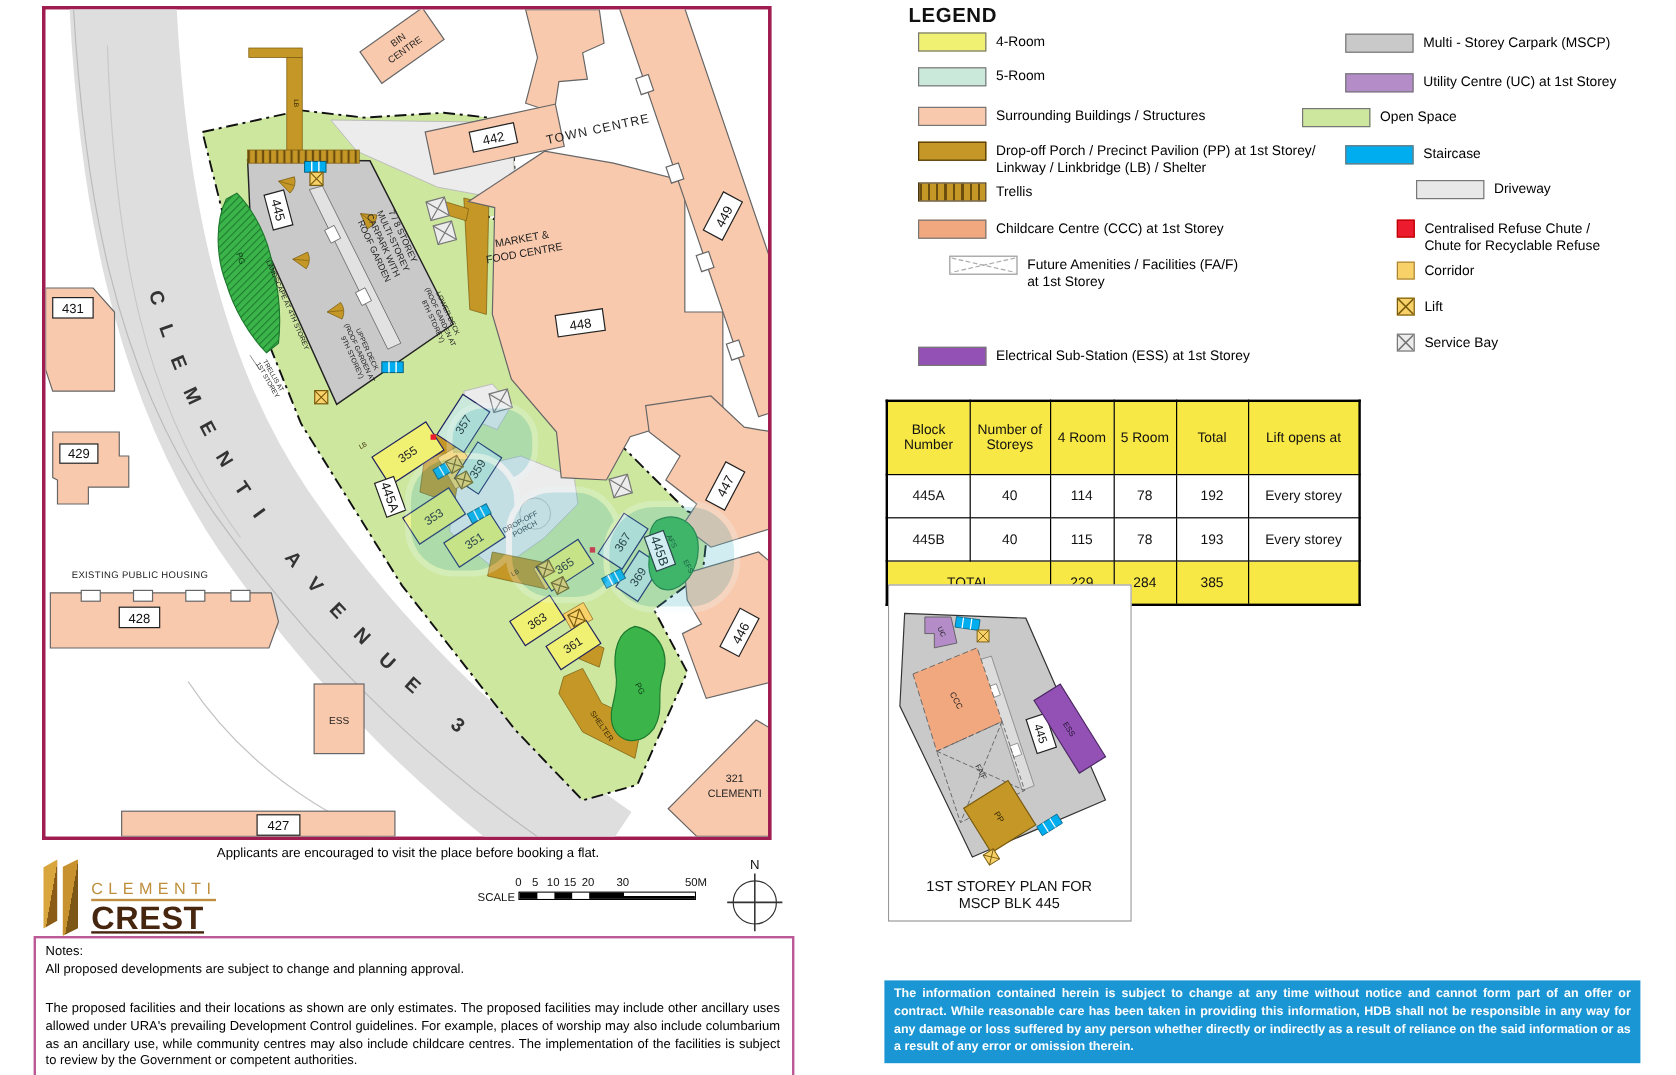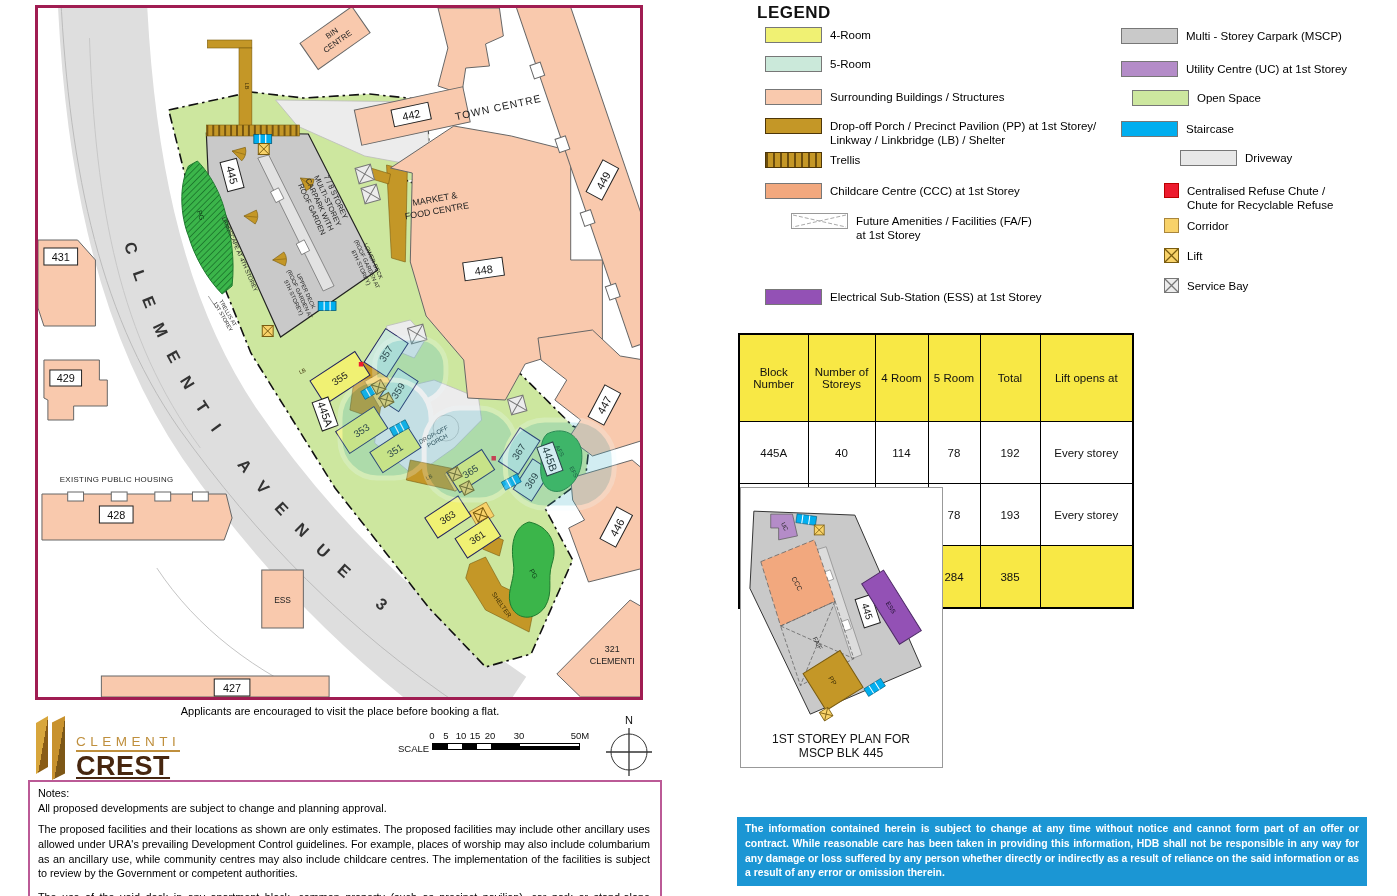--- a/index.html
+++ b/index.html
@@ -48,21 +48,21 @@
   .lrow{position:absolute;display:flex;align-items:flex-start;padding-left:28px;}
   .sw{width:57px;height:16px;border:1px solid #777;box-sizing:border-box;flex:0 0 auto;}
   .sw.small{width:15px;height:15px;margin-left:43px;}
   .lb{font-size:11.5px;line-height:1.22;margin-left:8px;margin-top:1px;color:#000;}
   .sw.trellis{background:repeating-linear-gradient(90deg,#6b4d0e 0 2px,#c49727 2px 7px);border-color:#4d3608;}
   .sw svg{display:block;width:100%;height:100%;}
 
   
   #blk-table{position:absolute;left:738px;top:333px;border-collapse:collapse;table-layout:fixed;
              width:394px;font-size:11.5px;}
-  #blk-table th,#blk-table td{border:1.6px solid #000;text-align:center;font-weight:normal;padding:17px 2px;}
+  #blk-table th,#blk-table td{border:1.6px solid #000;text-align:center;font-weight:normal;padding:4px 2px;}
   #blk-table{border:2.5px solid #000;}
   #blk-table th{background:#f8e845;height:52px;}
   #blk-table td{height:27px;background:#fff;}
   #blk-table tr.total td{background:#f8e845;}
 
   
   #mscp-plan{position:absolute;left:740px;top:487px;width:203px;height:281px;border:1.2px solid #999;
              box-sizing:border-box;background:#fff;}
   #mscp-plan svg{display:block;width:100%;height:100%;}
 
@@ -395,21 +395,21 @@
     <svg viewBox="0 0 58 66">
       <text x="29" y="10" font-size="11" text-anchor="middle" fill="#111">N</text>
       <circle cx="29" cy="38" r="18" fill="none" stroke="#333" stroke-width="1"></circle>
       <line x1="29" y1="14" x2="29" y2="62" stroke="#333" stroke-width="1.3"></line>
       <line x1="6" y1="38" x2="52" y2="38" stroke="#333" stroke-width="1.3"></line>
     </svg>
   </div>
 
   <div id="notes">
     <div class="nt">Notes:</div>
-    <p style="text-align:left;margin-bottom:7px;">All proposed developments are subject to change and planning approval.</p>
+    <p style="text-align:left;margin-bottom:18px;">All proposed developments are subject to change and planning approval.</p>
     <p>The proposed facilities and their locations as shown are only estimates. The proposed facilities may include other ancillary uses allowed under URA's prevailing Development Control guidelines. For example, places of worship may also include columbarium as an ancillary use, while community centres may also include childcare centres. The implementation of the facilities is subject to review by the Government or competent authorities.</p>
     <p>The use of the void deck in any apartment block, common property (such as precinct pavilion), car park or stand-alone community building for future amenities/facilities (such as childcare centres, elderly related facilities, education centres, residents' committee centres and day activity centres), commercial facilities (such as shops and eating houses), mechanical and electrical rooms and such other facilities is subject to review</p>
   </div>
 
   <div id="legend-title">LEGEND</div>
 
   <div class="lrow" style="left:737px;top:27px">
     <span class="sw" style="background:#f0f173"></span>
     <span class="lb">4-Room</span>
   </div>
@@ -449,21 +449,21 @@
   </div>
 
   <div class="lrow" style="left:1093px;top:28px">
     <span class="sw" style="background:#c9c9c9"></span>
     <span class="lb">Multi - Storey Carpark (MSCP)</span>
   </div>
   <div class="lrow" style="left:1093px;top:61px">
     <span class="sw" style="background:#b48cc8"></span>
     <span class="lb">Utility Centre (UC) at 1st Storey</span>
   </div>
-  <div class="lrow" style="left:1104px;top:90px">
+  <div class="lrow" style="left:1057px;top:90px">
     <span class="sw" style="background:#cde79f"></span>
     <span class="lb">Open Space</span>
   </div>
   <div class="lrow" style="left:1093px;top:121px">
     <span class="sw" style="background:#00aeef"></span>
     <span class="lb">Staircase</span>
   </div>
   <div class="lrow" style="left:1152px;top:150px">
     <span class="sw" style="background:#e8e8e8"></span>
     <span class="lb">Driveway</span>

